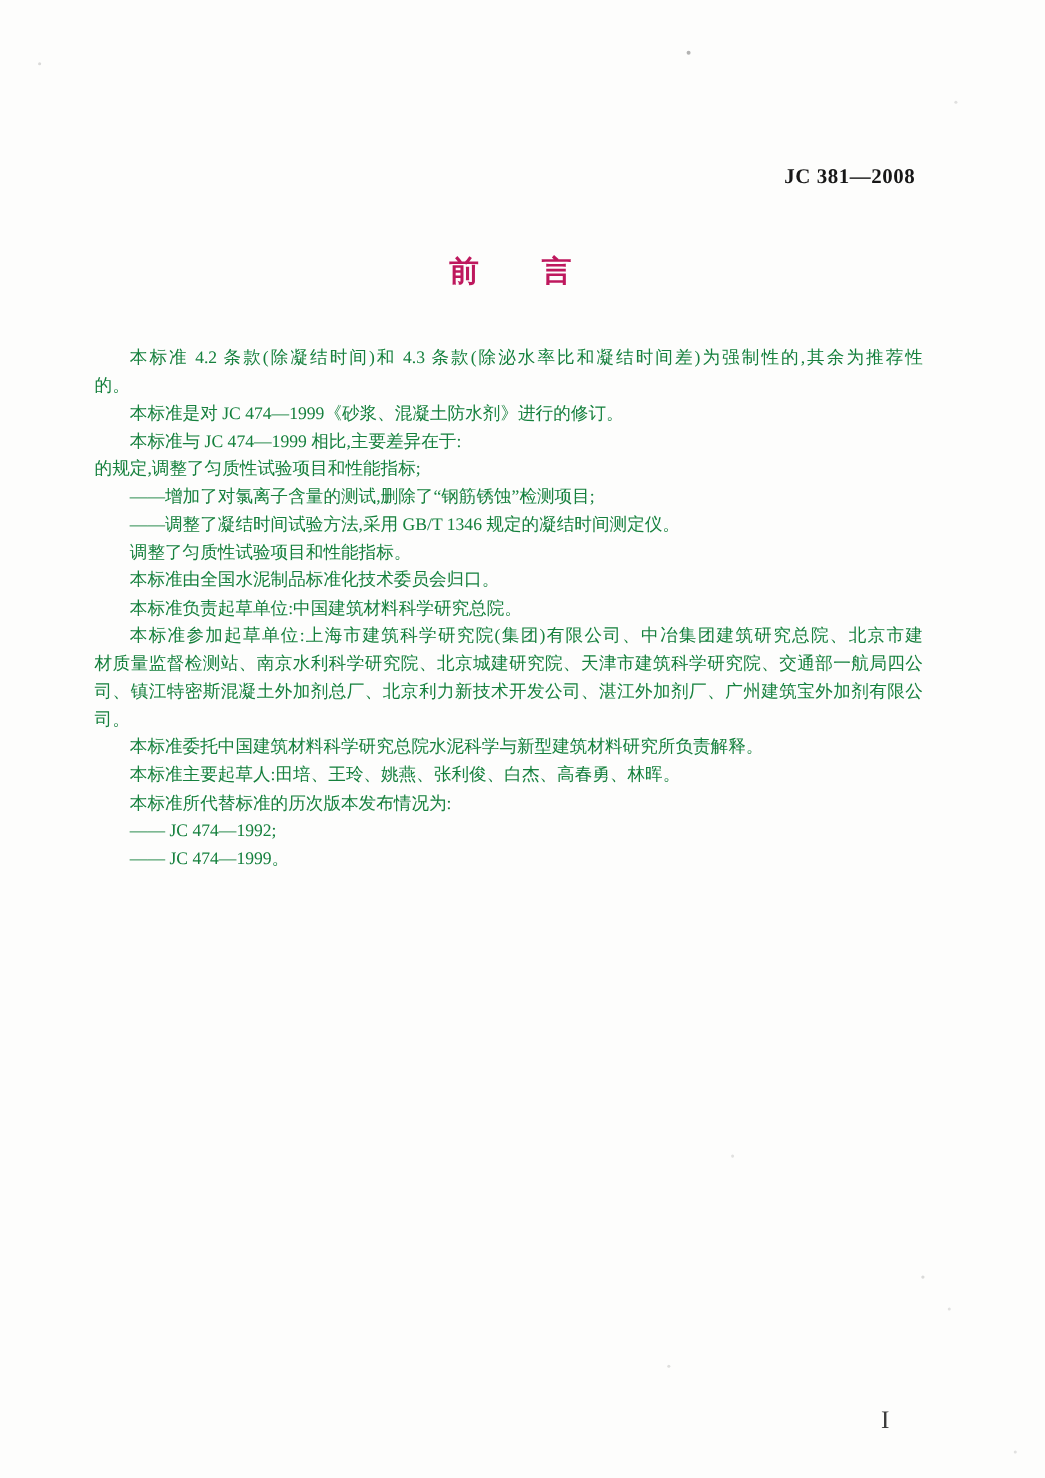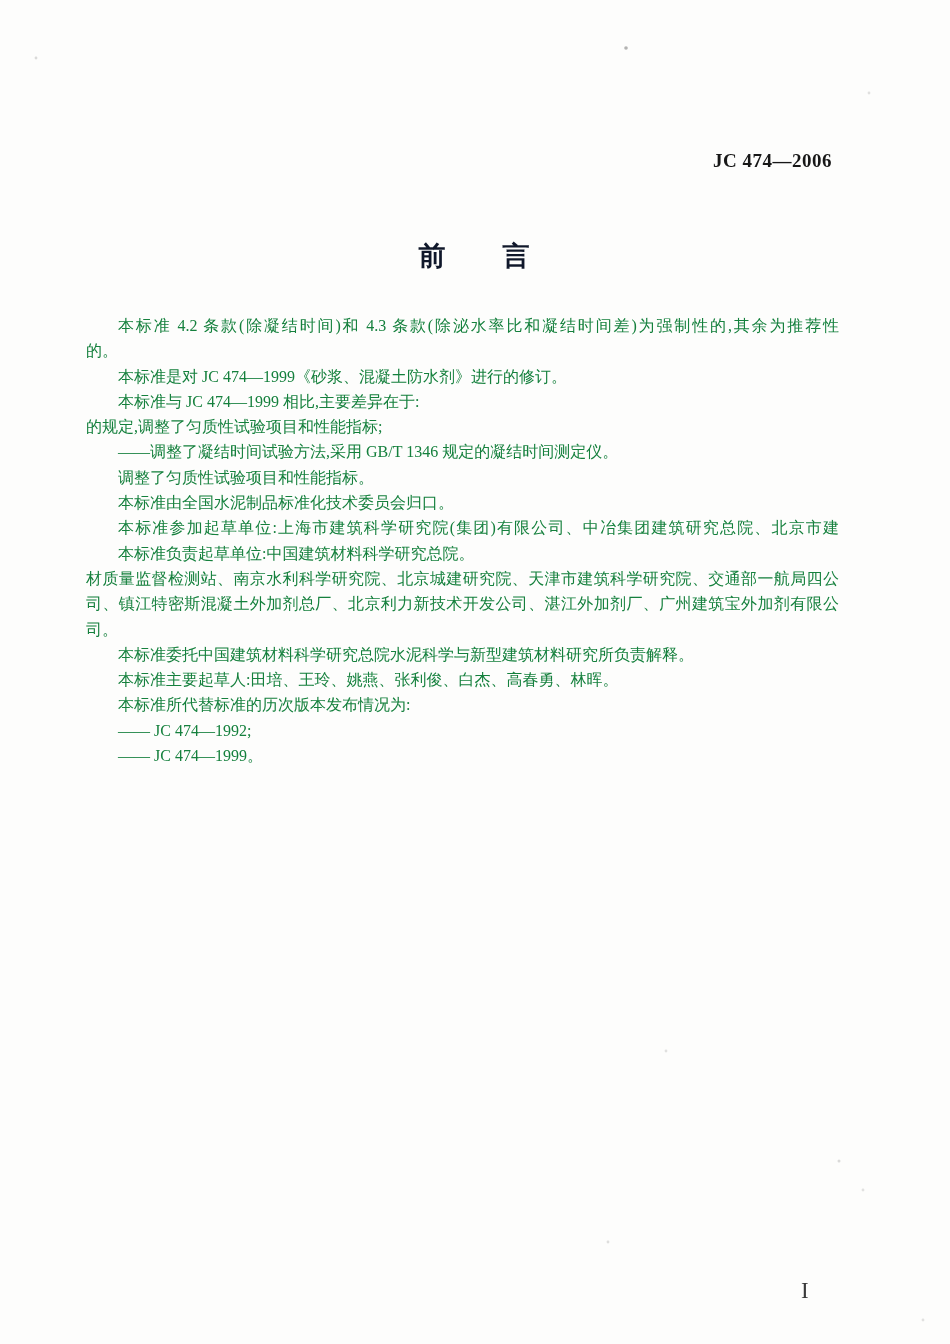--- a/index.html
+++ b/index.html
@@ -25,25 +25,25 @@
     font-weight: bold;
     letter-spacing: 0.5px;
     color: #171717;
     font-family: "Liberation Serif", "DejaVu Serif", serif;
   }
   .doc-title {
     position: absolute;
     top: 226px;
     left: 86px;
     width: 753px;
-    margin: 12px;
+    margin: 2px;
     text-align: center;
     font-size: 27px;
     font-weight: bold;
-    color: #0f172a;
+    color: #be185d;
     font-family: "Liberation Sans", "DejaVu Sans", sans-serif;
     letter-spacing: 1px;
   }
   .body-text {
     position: absolute;
     top: 313px;
     left: 86px;
     width: 753px;
     font-size: 16px;
     line-height: 25.3px;
@@ -84,35 +84,36 @@
       862px 1189px 0 0.4px rgba(60,60,60,0.14),
       607px 1241px 0 0.4px rgba(60,60,60,0.16),
       922px 1319px 0 0.4px rgba(60,60,60,0.14);
   }
 </style>
 </head>
 <body>
 
 <div class="page">
 
-  <div class="header-code">JC 474—2006</div>
+  <div class="header-code">JC 381—2008</div>
 
   <h1 class="doc-title">前　　言</h1>
 
   <div class="body-text">
     <div class="line ind fill">本标准 4.2 条款(除凝结时间)和 4.3 条款(除泌水率比和凝结时间差)为强制性的,其余为推荐性</div>
     <div class="line">的。</div>
     <div class="line ind">本标准是对 JC 474—1999《砂浆、混凝土防水剂》进行的修订。</div>
     <div class="line ind">本标准与 JC 474—1999 相比,主要差异在于:</div>
     <div class="line">的规定,调整了匀质性试验项目和性能指标;</div>
+    <div class="line ind">——增加了对氯离子含量的测试,删除了“钢筋锈蚀”检测项目;</div>
     <div class="line ind">——调整了凝结时间试验方法,采用 GB/T 1346 规定的凝结时间测定仪。</div>
     <div class="line ind">调整了匀质性试验项目和性能指标。</div>
     <div class="line ind">本标准由全国水泥制品标准化技术委员会归口。</div>
+    <div class="line ind">本标准负责起草单位:中国建筑材料科学研究总院。</div>
     <div class="line ind fill">本标准参加起草单位:上海市建筑科学研究院(集团)有限公司、中冶集团建筑研究总院、北京市建</div>
-    <div class="line ind">本标准负责起草单位:中国建筑材料科学研究总院。</div>
     <div class="line fill">材质量监督检测站、南京水利科学研究院、北京城建研究院、天津市建筑科学研究院、交通部一航局四公</div>
     <div class="line fill">司、镇江特密斯混凝土外加剂总厂、北京利力新技术开发公司、湛江外加剂厂、广州建筑宝外加剂有限公</div>
     <div class="line">司。</div>
     <div class="line ind">本标准委托中国建筑材料科学研究总院水泥科学与新型建筑材料研究所负责解释。</div>
     <div class="line ind">本标准主要起草人:田培、王玲、姚燕、张利俊、白杰、高春勇、林晖。</div>
     <div class="line ind">本标准所代替标准的历次版本发布情况为:</div>
     <div class="line ind">—— JC 474—1992;</div>
     <div class="line ind">—— JC 474—1999。</div>
   </div>
 

